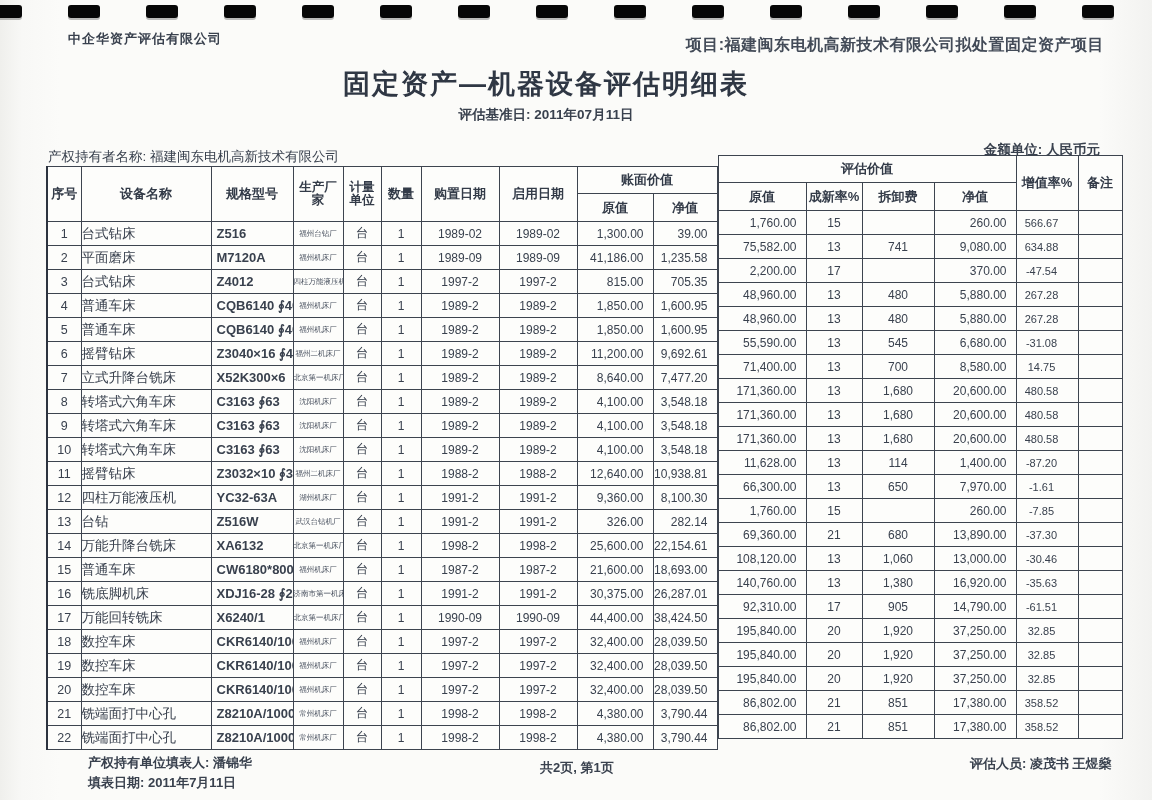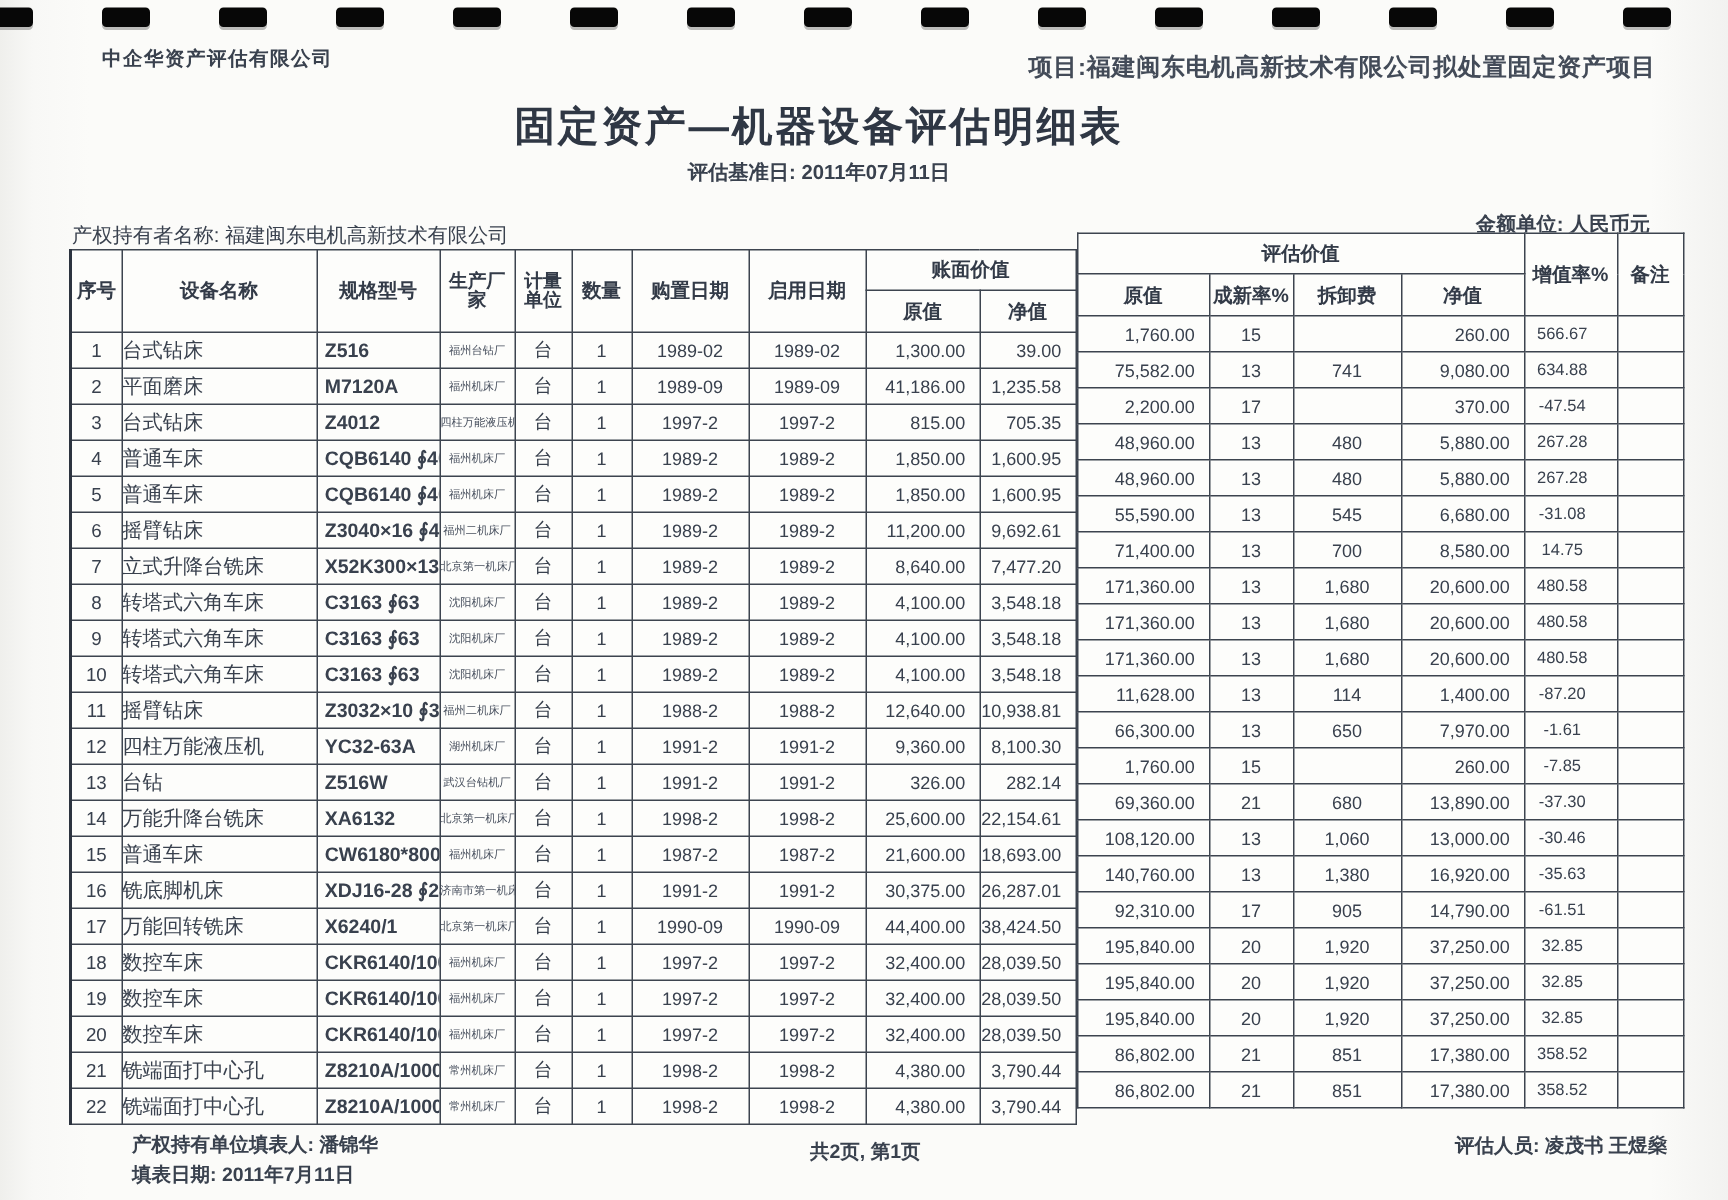--- a/index.html
+++ b/index.html
@@ -176,21 +176,21 @@
             <td class="c-unit">台</td>
             <td class="c-qty">1</td>
             <td class="c-buy">1989-2</td>
             <td class="c-use">1989-2</td>
             <td class="c-book_orig">11,200.00</td>
             <td class="c-book_net">9,692.61</td>
           </tr>
           <tr>
             <td class="c-no">7</td>
             <td class="c-name">立式升降台铣床</td>
-            <td class="c-model">X52K300×13</td>
+            <td class="c-model">X52K300×6</td>
             <td class="c-mfr">北京第一机床厂</td>
             <td class="c-unit">台</td>
             <td class="c-qty">1</td>
             <td class="c-buy">1989-2</td>
             <td class="c-use">1989-2</td>
             <td class="c-book_orig">8,640.00</td>
             <td class="c-book_net">7,477.20</td>
           </tr>
           <tr>
             <td class="c-no">8</td>

